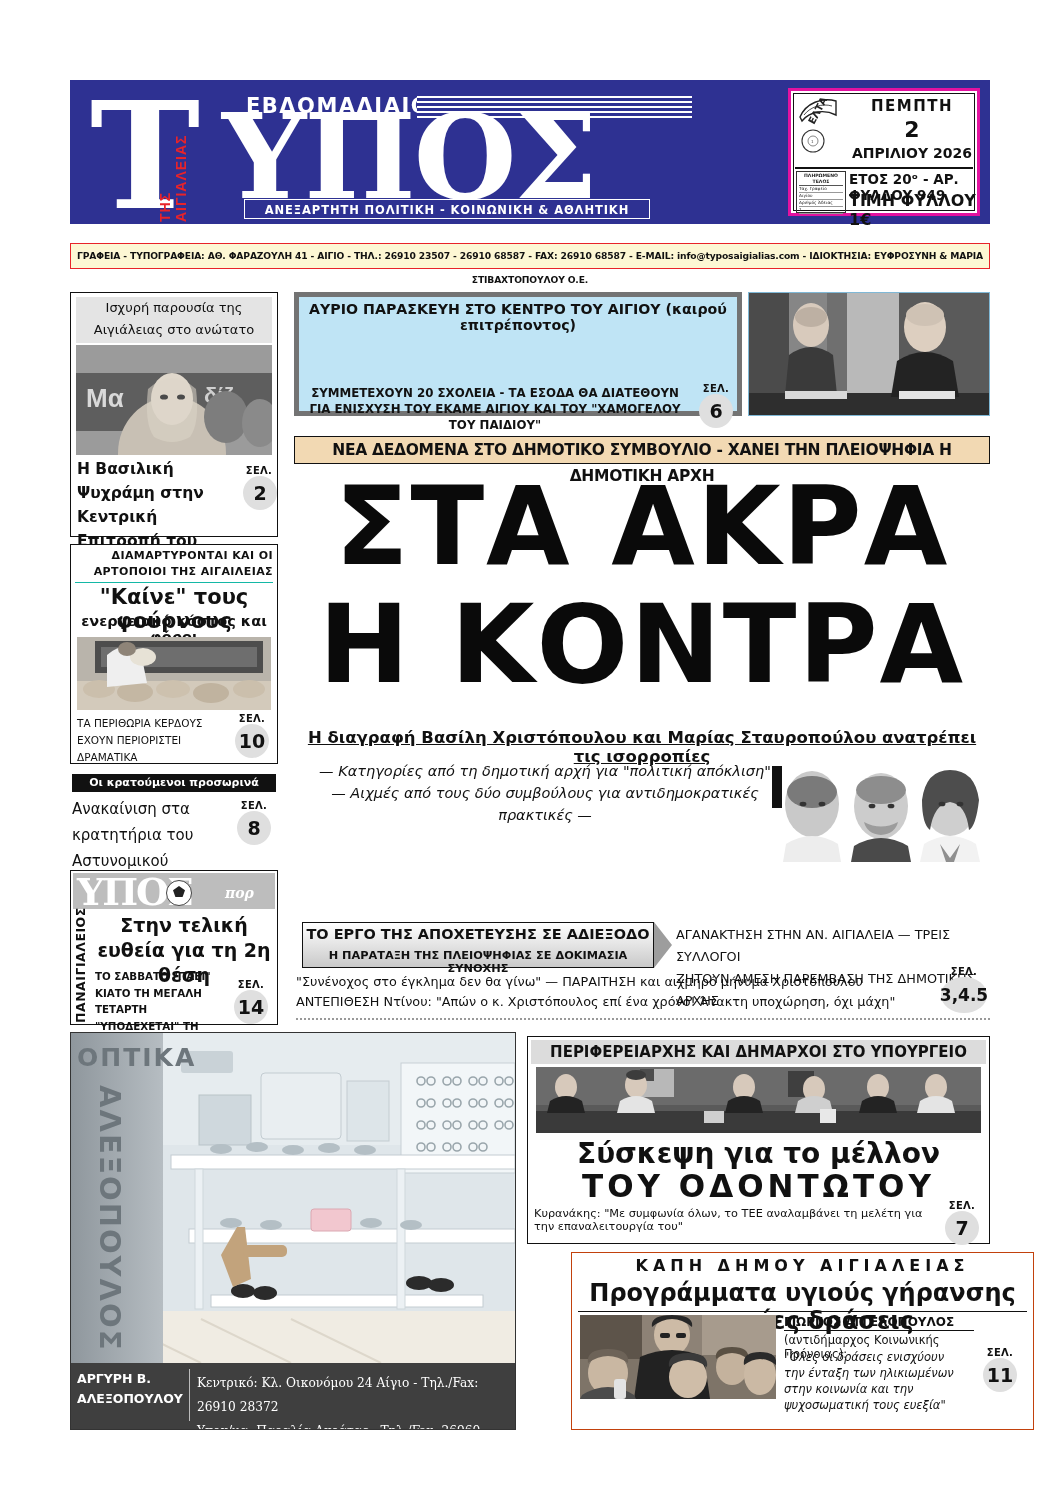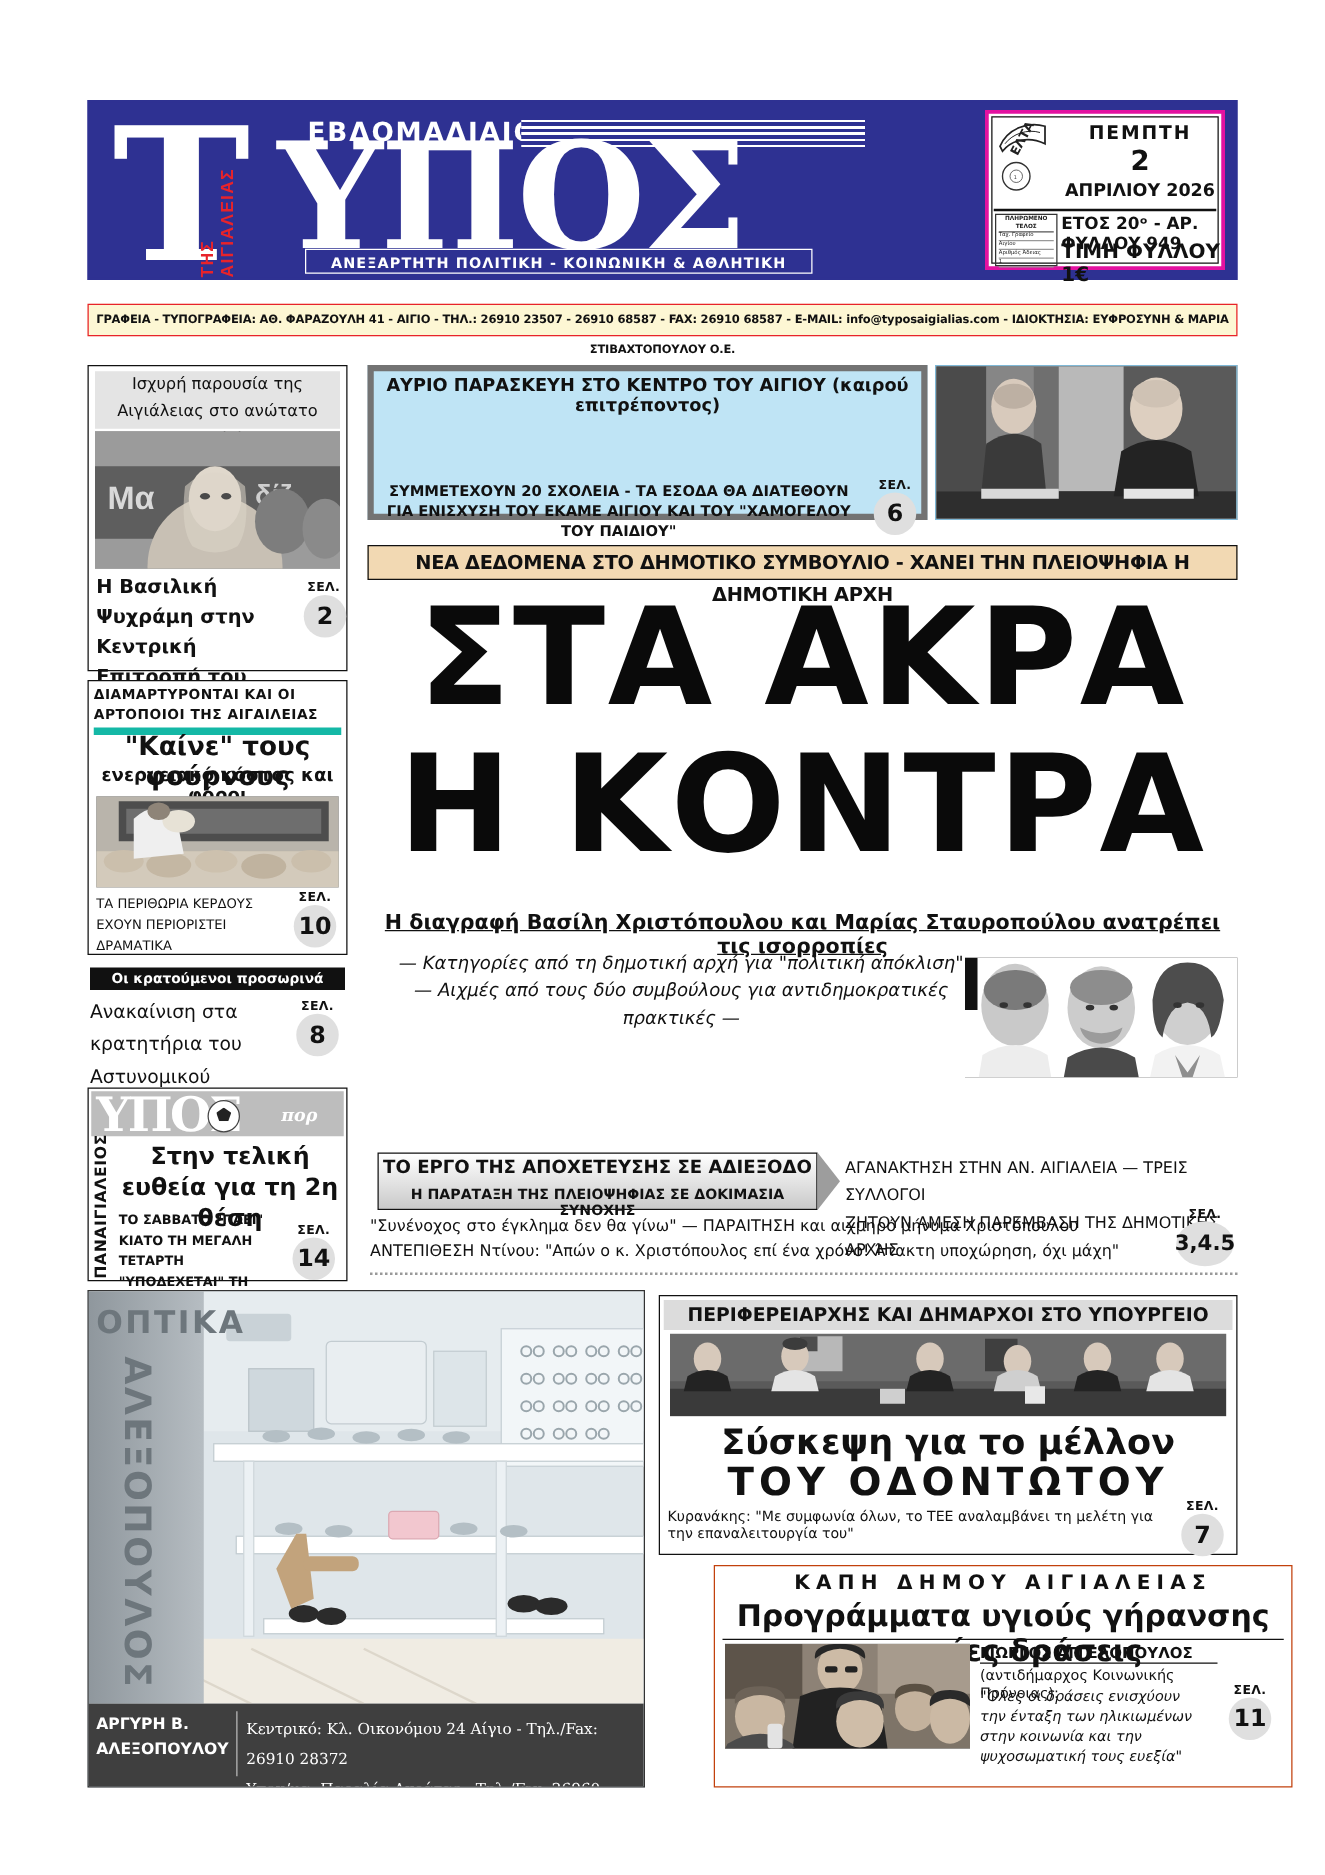--- a/index.html
+++ b/index.html
@@ -41,21 +41,21 @@
 
   
   .side{position:absolute;left:70px;top:292px;width:208px;}
   .s1{position:absolute;left:0;top:0;width:208px;height:245px;border:1px solid #111;box-sizing:border-box;background:#fff;}
   .s1-kicker{position:absolute;left:5px;top:4px;width:196px;height:46px;background:#e4e4e4;text-align:center;font-size:13px;line-height:22px;color:#111;}
   .s1-photo{position:absolute;left:5px;top:52px;width:196px;height:110px;}
   .s1-head{position:absolute;left:6px;top:164px;width:160px;font-weight:bold;font-size:15.5px;line-height:24px;color:#111;}
   .s1-sel{position:absolute;left:172px;top:172px;width:32px;text-align:center;}
 
   .s2{position:absolute;left:0;top:252px;width:208px;height:220px;border:1px solid #111;box-sizing:border-box;background:#fff;}
-  .s2-kicker{position:absolute;left:4px;top:3px;width:198px;text-align:left;font-size:11px;font-weight:bold;line-height:16px;letter-spacing:0.4px;color:#111;border-bottom:6px solid #14b8a6;padding-bottom:2px;}
+  .s2-kicker{position:absolute;left:4px;top:3px;width:198px;text-align:right;font-size:11px;font-weight:bold;line-height:16px;letter-spacing:0.4px;color:#111;border-bottom:1px solid #14b8a6;padding-bottom:2px;}
   .s2-head{position:absolute;left:4px;top:40px;width:198px;text-align:center;font-weight:bold;font-size:21px;color:#111;}
   .s2-sub{position:absolute;left:4px;top:68px;width:198px;text-align:center;font-weight:bold;font-size:14.5px;color:#111;}
   .s2-photo{position:absolute;left:6px;top:92px;width:194px;height:73px;}
   .s2-foot{position:absolute;left:6px;top:170px;width:150px;font-size:10.5px;line-height:17px;color:#111;}
   .s2-sel{position:absolute;left:160px;top:168px;width:42px;text-align:center;}
 
   .s3{position:absolute;left:0;top:482px;width:208px;height:88px;background:#fff;}
   .s3-kicker{position:absolute;left:2px;top:0;width:204px;height:18px;background:#111;color:#fff;font-size:11px;font-weight:bold;text-align:center;line-height:18px;}
   .s3-head{position:absolute;left:2px;top:22px;width:160px;font-size:15px;line-height:26px;color:#111;}
   .s3-sel{position:absolute;left:164px;top:26px;width:40px;text-align:center;}

